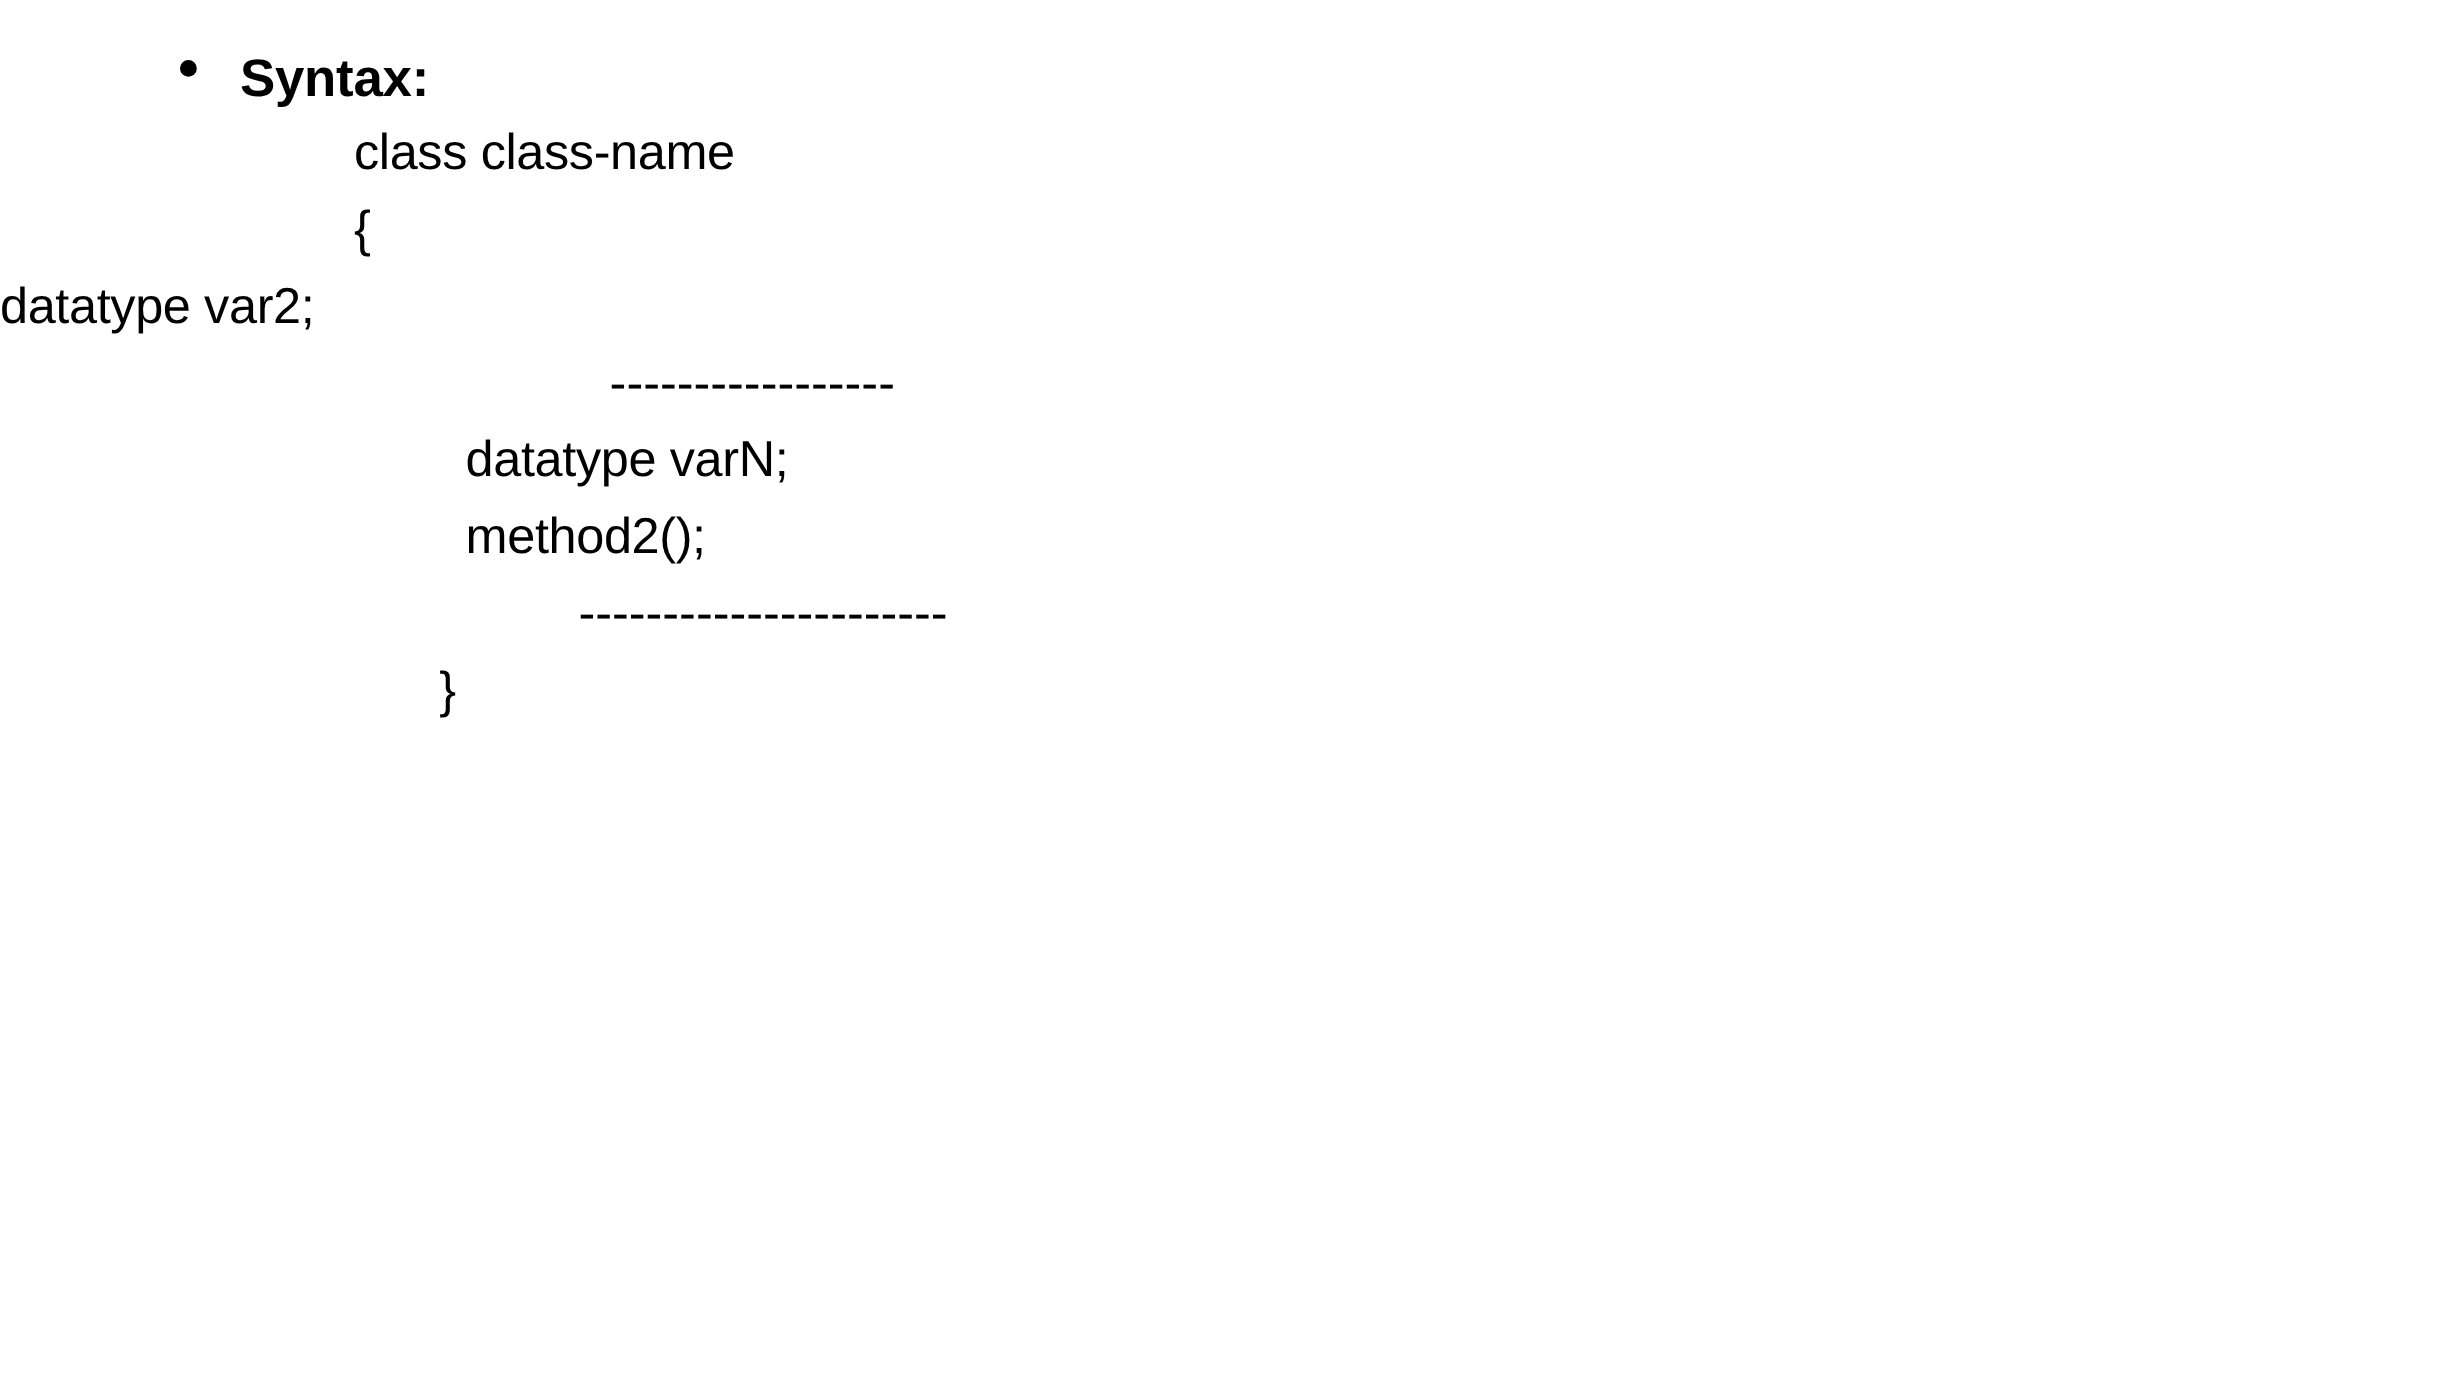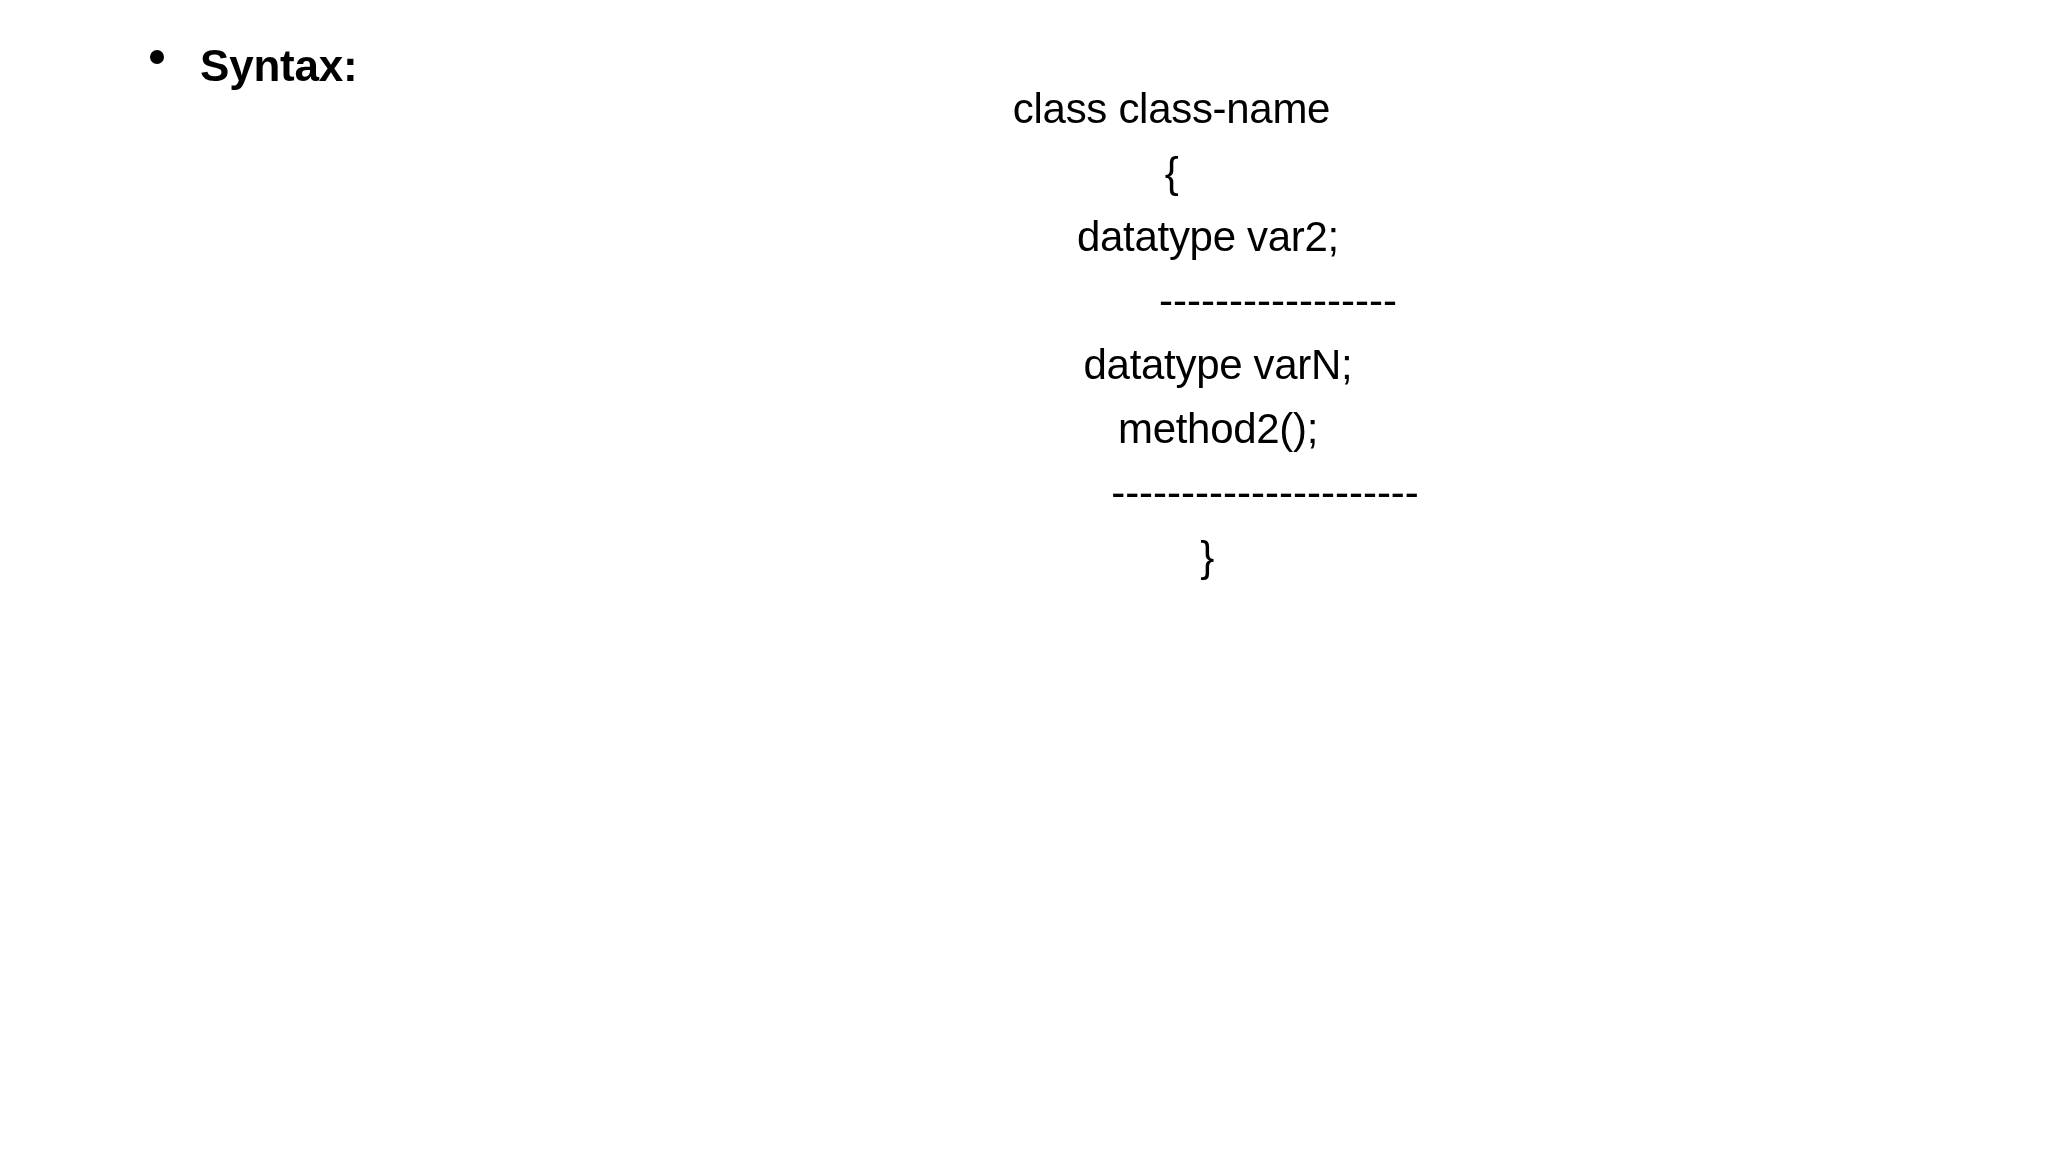--- a/index.html
+++ b/index.html
@@ -42,23 +42,22 @@
     font-weight: bold;
     line-height: 1;
     letter-spacing: -0.2px;
     white-space: pre;
   }
 
   
   .code-block {
     position: absolute;
     left: 0;
-    top: 77px;
+    top: 95px;
     width: 100%;
-    text-align: center;
   }
   .code-line {
     font-size: 42px;
     line-height: 64px;
     height: 64px;
     white-space: pre;
     letter-spacing: -0.3px;
     color: #000000;
   }
   .code-line.dashes {
@@ -72,21 +71,21 @@
 <div class="slide">
 
   <div class="bullet-row">
     <span class="bullet-dot"></span>
     <span class="bullet-label">Syntax:</span>
   </div>
 
   <div class="code-block">
       <div class="code-line" style="padding-left: 295px;">class class-name</div>
       <div class="code-line" style="padding-left: 295px;">{</div>
-      <div class="code-line" style="padding-left: 368px;">datatype var2;</div>
+      <div class="code-line" style="">datatype var2;</div>
       <div class="code-line dashes" style="padding-left: 508px;">-----------------</div>
       <div class="code-line" style="padding-left: 388px;">datatype varN;</div>
       <div class="code-line" style="padding-left: 388px;">method2();</div>
       <div class="code-line dashes" style="padding-left: 482px;">----------------------</div>
       <div class="code-line" style="padding-left: 366px;">}</div>
     </div>
 
 </div>
 
 </body></html>

